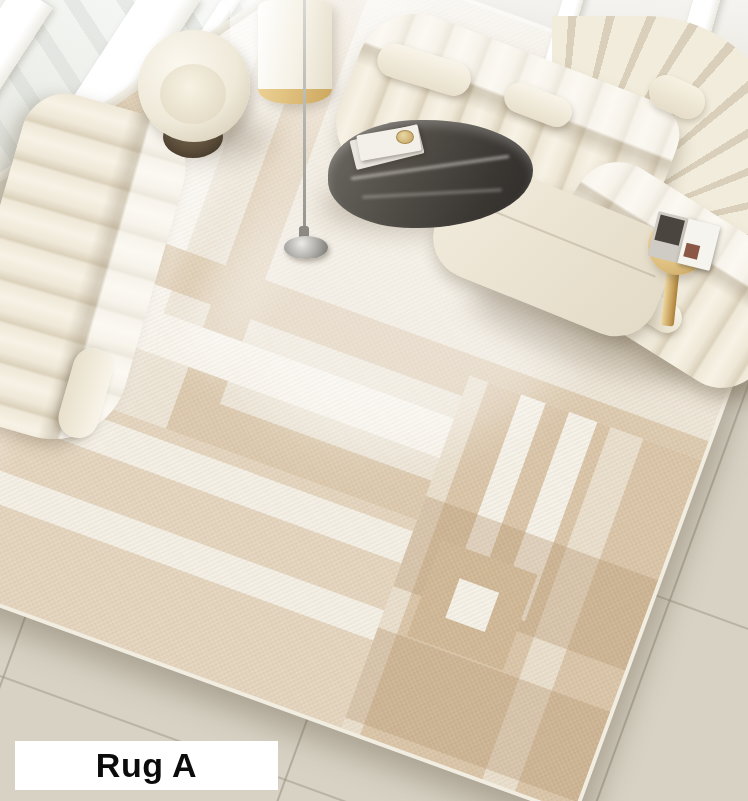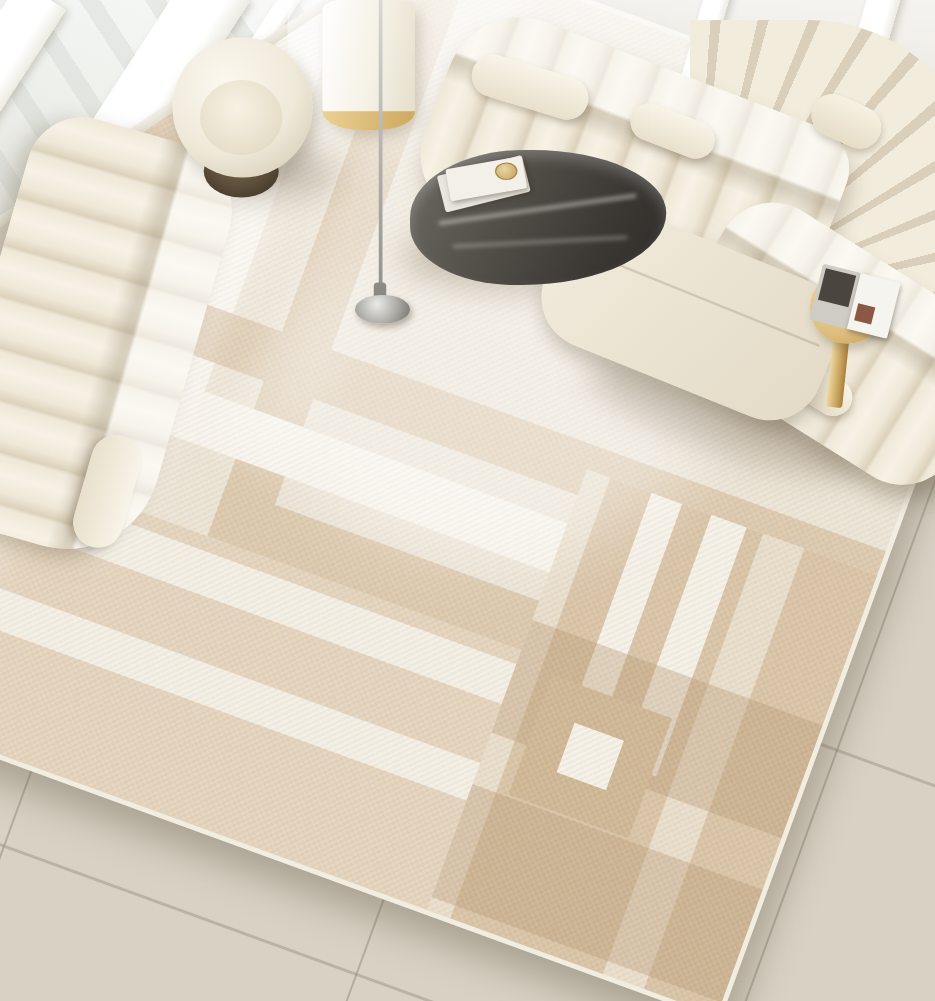--- a/index.html
+++ b/index.html
@@ -241,13 +241,16 @@
   <div class="chair-outer"></div>
   <div class="chair-seat"></div>
 
   <div class="drum">
     <div class="drum-band"></div>
   </div>
   <div class="lamp-pole"></div>
   <div class="lamp-knob"></div>
   <div class="lamp-base"></div>
 
+  <div class="label-bar">
+    <span class="label-text">Rug A</span>
+  </div>
 </div>
 
 </body></html>

